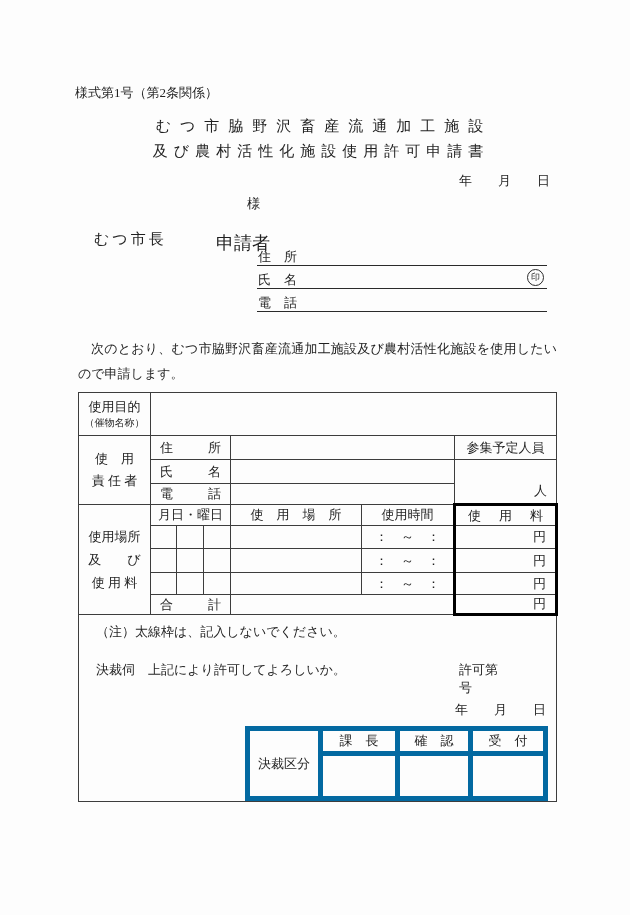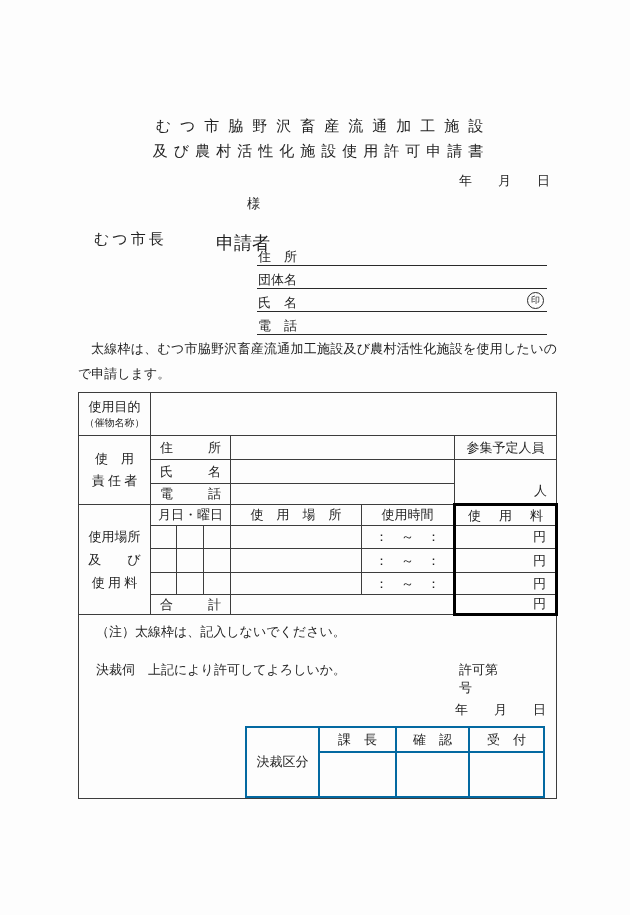--- a/index.html
+++ b/index.html
@@ -55,62 +55,59 @@
   .note-line{font-size:13px;line-height:17px;}
   .approval-line{display:flex;align-items:baseline;margin-top:21px;font-size:13px;}
   .permit-group{margin-left:auto;display:flex;align-items:baseline;flex-direction:column;}
   .permit-gap{display:inline-block;width:88px;}
   .foot-date{text-align:right;margin-top:4px;font-size:13px;padding-right:1px;}
 
   table.decision{
     border-collapse:collapse;table-layout:fixed;width:298px;
     margin:7px 0 0 149px;font-size:13px;
   }
-  table.decision td{border:2px solid #0369a1;padding:0;}
+  table.decision td{border:5px solid #0369a1;padding:0;}
   .dec-head{height:25px;text-align:center;}
   .dec-body{height:45px;}
   .dec-label{text-align:center;}
 </style>
 </head>
 <body>
 
 <div class="page">
 
+  <div class="abs form-number">様式第1号（第2条関係）</div>
 
   <div class="abs title-line title-l1">むつ市脇野沢畜産流通加工施設</div>
   <div class="abs title-line title-l2">及び農村活性化施設使用許可申請書</div>
 
   <div class="abs top-date">年　　月　　日</div>
 
   <div class="abs addressee">むつ市長</div>
   <div class="abs honorific">様</div>
 
   <div class="abs applicant-label">申請者</div>
 
   <div class="abs fields">
     <div class="field-row">
       <span class="flabel">住　所</span>
-      <span></span>
-    </div>
-    <div class="field-row">
-      <span class="flabel">団体名</span>
       <span></span>
     </div>
     <div class="field-row">
       <span class="flabel">氏　名</span>
       <span></span>
       <span class="seal">印</span>
     </div>
     <div class="field-row">
       <span class="flabel">電　話</span>
       <span></span>
     </div>
   </div>
 
-  <div class="abs body-par">太線枠は、むつ市脇野沢畜産流通加工施設及び農村活性化施設を使用したいので申請します。</div>
+  <div class="abs body-par">次のとおり、むつ市脇野沢畜産流通加工施設及び農村活性化施設を使用したいので申請します。</div>
 
   <table class="main">
     <colgroup>
       <col style="width:72px">
         <col style="width:26px">
         <col style="width:27px">
         <col style="width:27px">
       <col style="width:131px">
         <col style="width:93px">
         <col style="width:102px">

